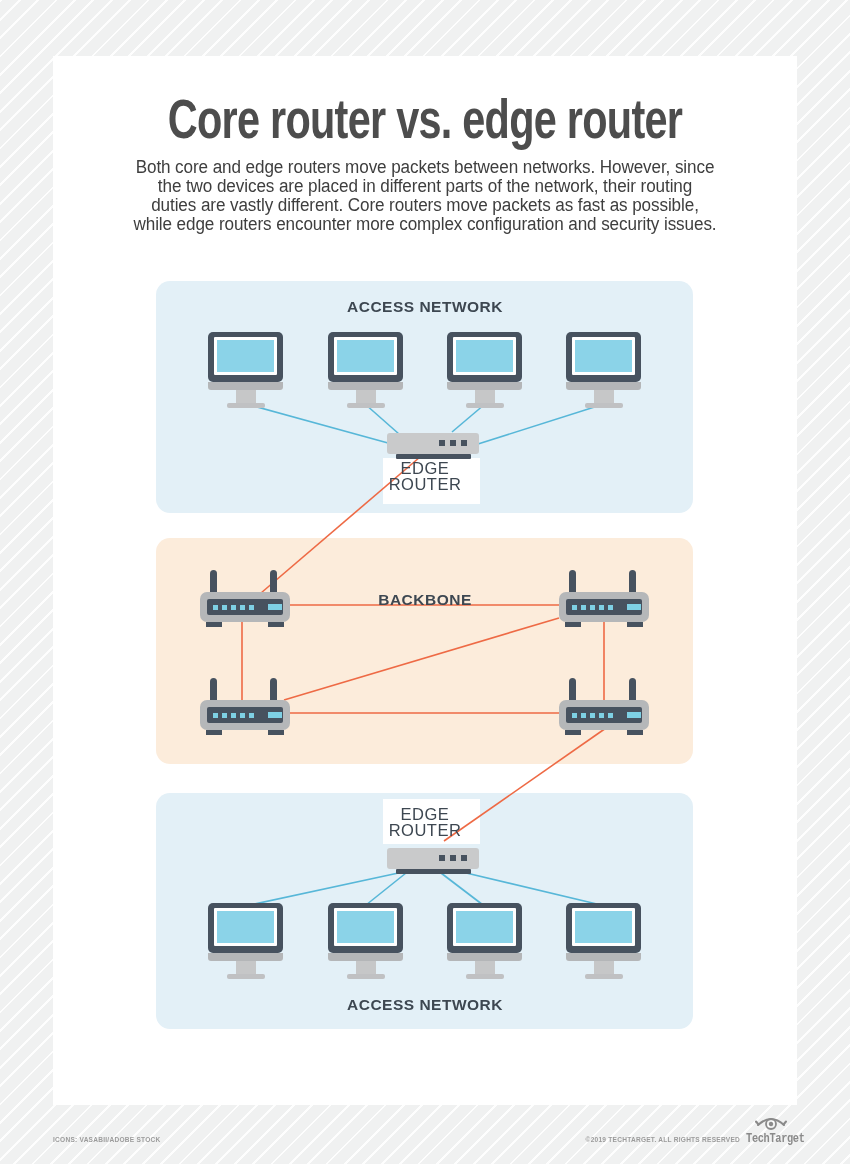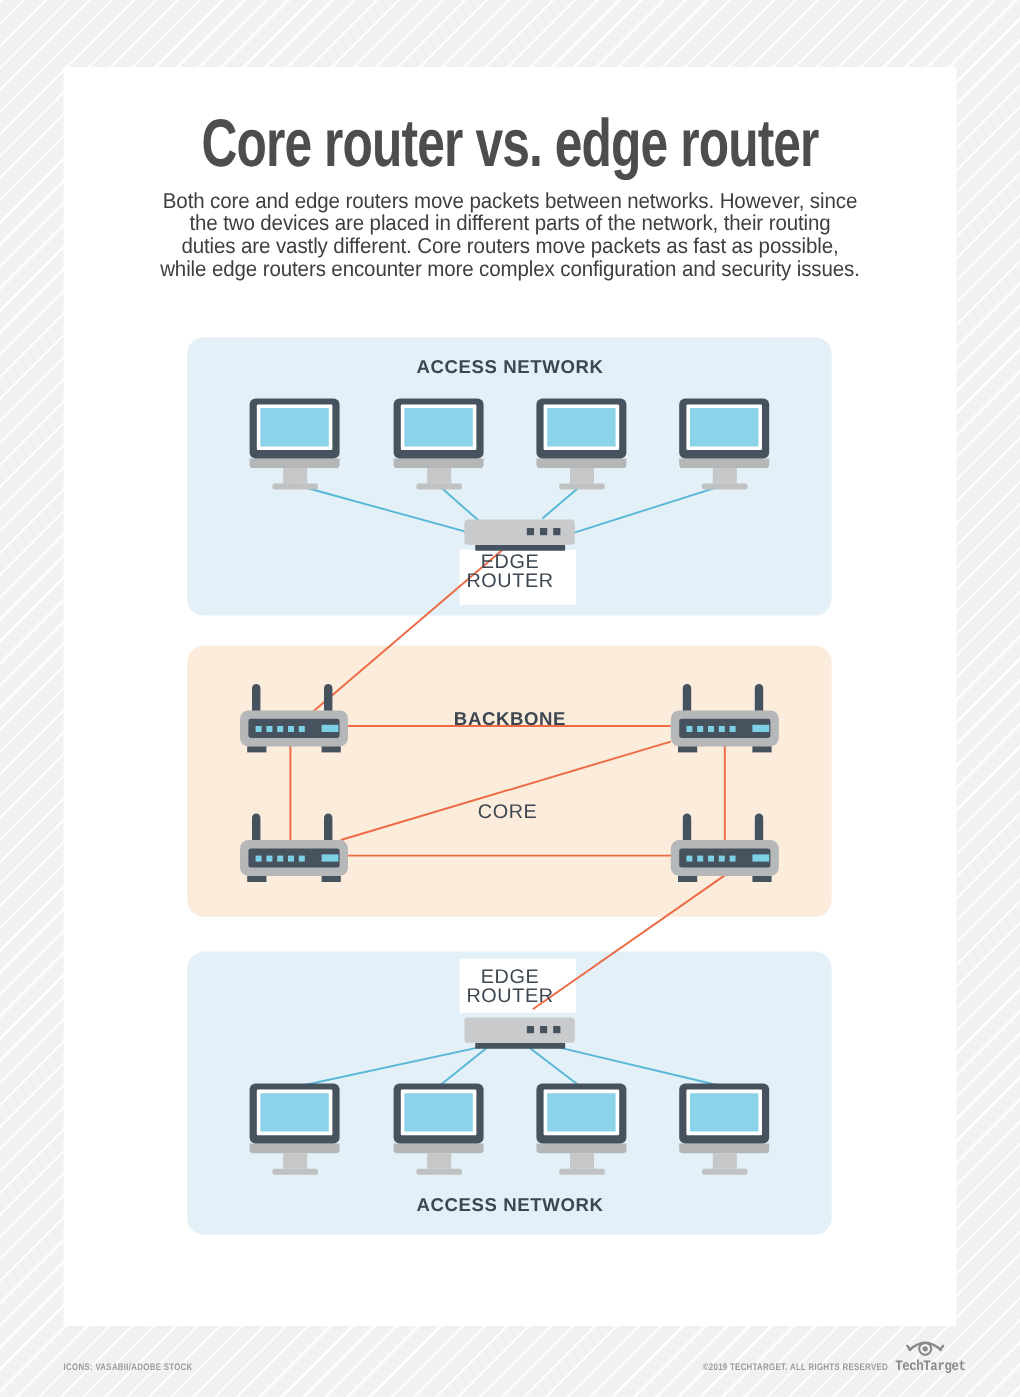--- a/index.html
+++ b/index.html
@@ -118,21 +118,20 @@
 
 <div class="panel-title" style="top:298px;">ACCESS NETWORK</div>
 <div class="panel-title" style="top:555px;margin-top:36px;">BACKBONE</div>
 <div class="panel-title" style="top:996px;">ACCESS NETWORK</div>
 
 <div class="dev-label" style="top:459.5px;">
   <div>EDGE</div>
   <div>ROUTER</div>
 </div>
 <div class="dev-label" style="top:668.5px;left:273px;">
-  <div>CORE</div>
 </div>
 <div class="dev-label" style="top:805.5px;">
   <div>EDGE</div>
   <div>ROUTER</div>
 </div>
 
 <div class="device monitor" style="left:208px;top:332px;">
   <div class="mon-frame">
       <div class="mon-screen"></div>
     </div>

